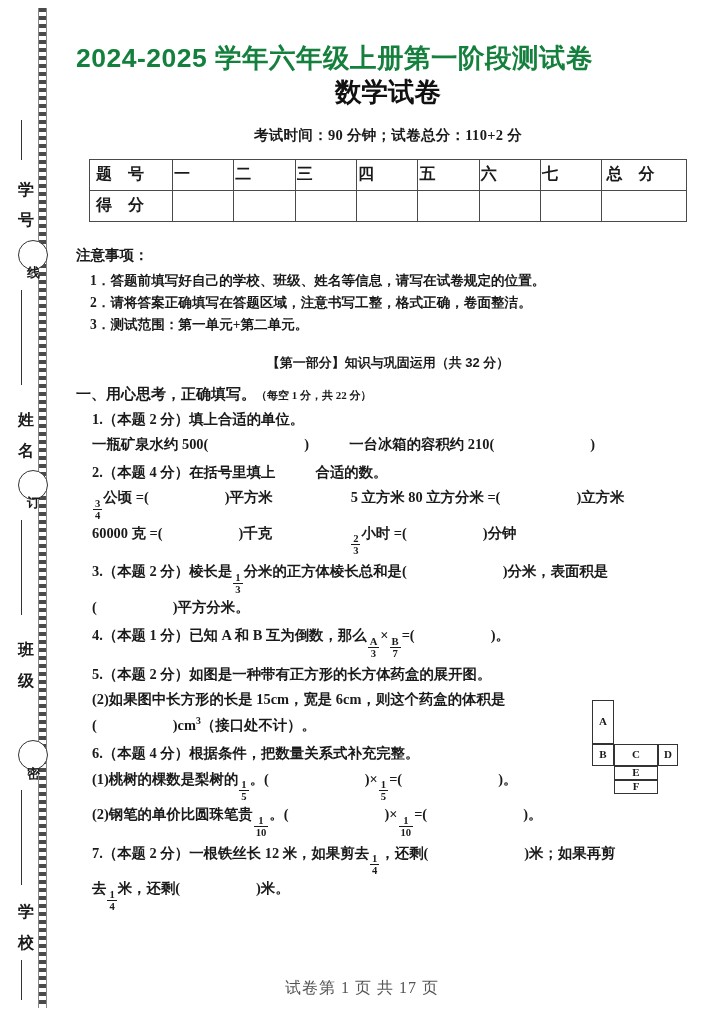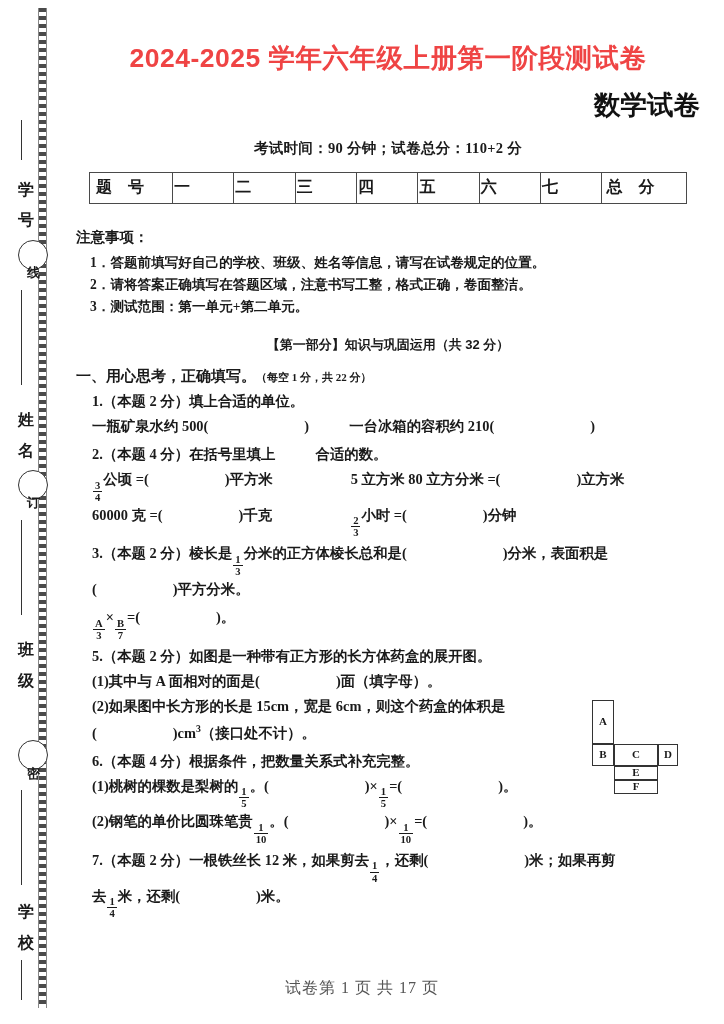--- a/index.html
+++ b/index.html
@@ -72,35 +72,34 @@
   .page {
     position: absolute;
     left: 52px; top: 0;
     width: 672px; height: 1024px;
     box-sizing: border-box;
     padding: 0 24px;
   }
 
   .title-main {
     margin-top: 42px;
-    text-align: center;
     font-family: "Liberation Sans", sans-serif;
     font-weight: bold;
     font-size: 26.5px;
     letter-spacing: 0.5px;
     line-height: 1.25;
-    color: #ef4444;
+    color: #15803d;
   }
   .title-sub {
-    text-align: right;
+    text-align: center;
     font-family: "Liberation Sans", sans-serif;
     font-weight: bold;
     font-size: 26.5px;
     line-height: 1.3;
-    margin-top: 13px;
+    margin-top: 0;
     color: #111;
   }
   .exam-meta {
     text-align: center;
     font-size: 14.5px;
     font-weight: bold;
     margin-top: 16px;
     letter-spacing: 0.3px;
   }
 
@@ -251,20 +250,31 @@
         <td class="rowhead">题 号</td>
         <td class="numcol">一</td>
         <td class="numcol">二</td>
         <td class="numcol">三</td>
         <td class="numcol">四</td>
         <td class="numcol">五</td>
         <td class="numcol">六</td>
         <td class="numcol">七</td>
         <td class="totalcol">总  分</td>
       </tr>
+      <tr>
+        <td class="rowhead">得 分</td>
+        <td class="numcol"></td>
+        <td class="numcol"></td>
+        <td class="numcol"></td>
+        <td class="numcol"></td>
+        <td class="numcol"></td>
+        <td class="numcol"></td>
+        <td class="numcol"></td>
+        <td class="totalcol"></td>
+      </tr>
     </tbody>
   </table>
 
   <div class="notice-block">
     <div class="notice-title">注意事项：</div>
     <div class="notice-item">1．答题前填写好自己的学校、班级、姓名等信息，请写在试卷规定的位置。</div>
     <div class="notice-item">2．请将答案正确填写在答题区域，注意书写工整，格式正确，卷面整洁。</div>
     <div class="notice-item">3．测试范围：第一单元+第二单元。</div>
   </div>
 
@@ -306,35 +316,32 @@
           <span class="den">3</span>
         </span><span>分米的正方体棱长总和是(</span><span class="blank-lg"></span><span>)分米，表面积是</span>
     </span>
     <span class="line">
       <span>(</span><span class="blank-md"></span><span>)平方分米。</span>
     </span>
   </div>
 
   <div class="q">
     <span class="line">
-      <span class="frac">
+      <span>4.（本题 1 分）已知 A 和 B 互为倒数，那么</span><span class="frac">
           <span class="num">A</span>
           <span class="den">3</span>
         </span><span>×</span><span class="frac">
           <span class="num">B</span>
           <span class="den">7</span>
         </span><span>=(</span><span class="blank-md"></span><span>)。</span>
     </span>
   </div>
 
   <div class="q">
     <span class="line">5.（本题 2 分）如图是一种带有正方形的长方体药盒的展开图。</span>
-    <span class="sub">
-      <span>(1)其中与 A 面相对的面是(</span><span class="blank-md"></span><span>)面（填字母）。</span>
-    </span>
     <span class="sub">(2)如果图中长方形的长是 15cm，宽是 6cm，则这个药盒的体积是</span>
     <span class="sub">
       <span>(</span><span class="blank-md"></span><span>)cm</span><sup class="cube">3</sup><span>（接口处不计）。</span>
     </span>
   </div>
 
   <div class="q">
     <span class="line">6.（本题 4 分）根据条件，把数量关系式补充完整。</span>
     <span class="sub">
       <span>(1)桃树的棵数是梨树的</span><span class="frac">

